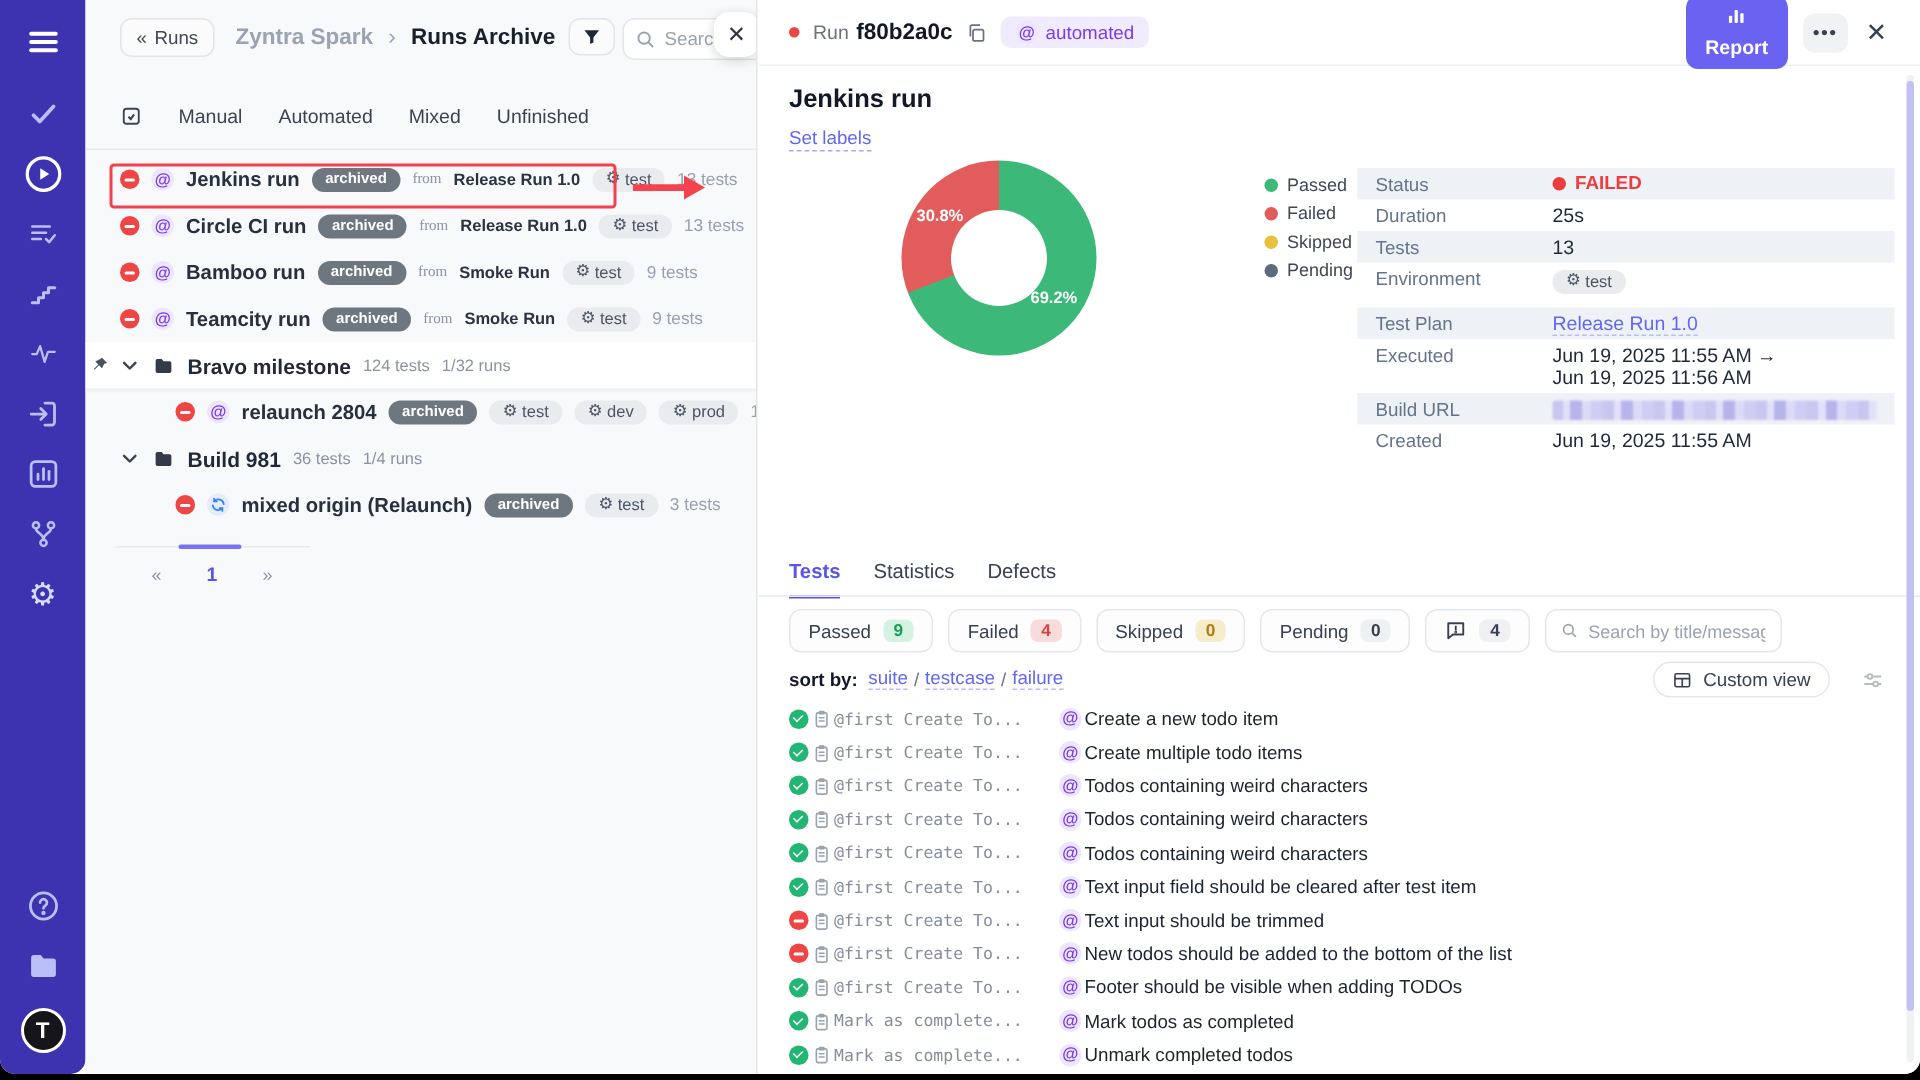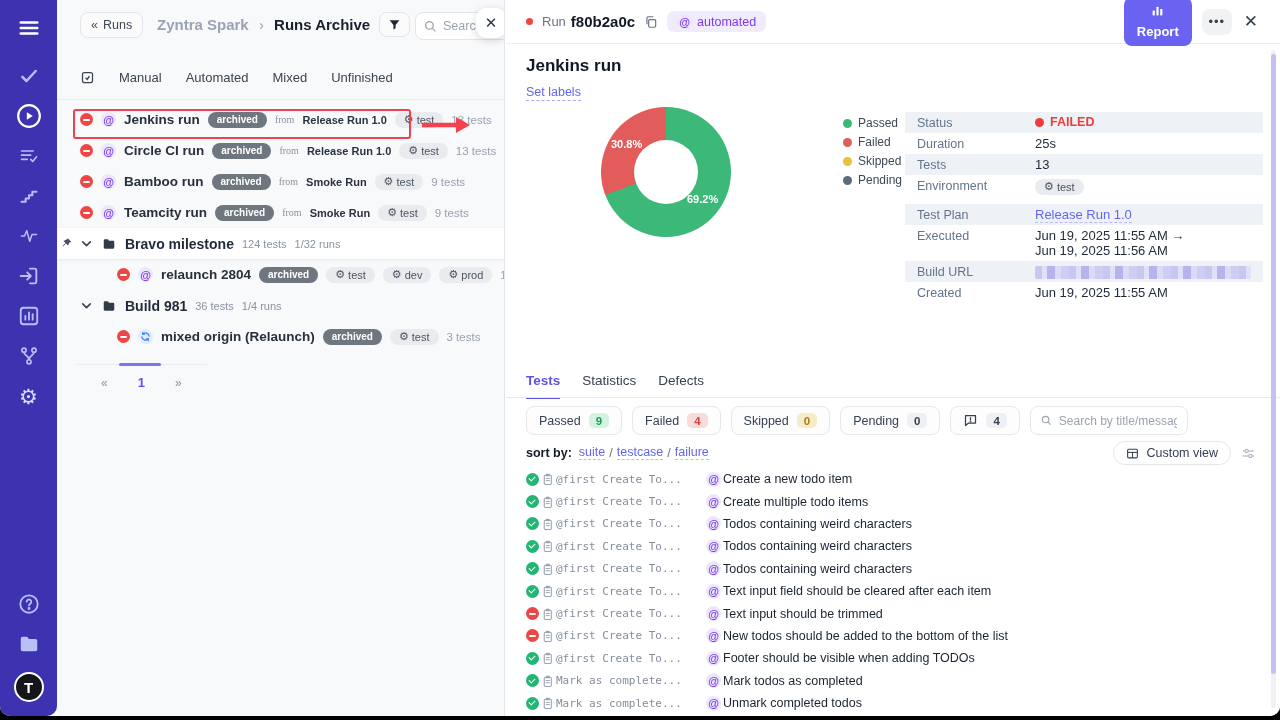--- a/index.html
+++ b/index.html
@@ -116,21 +116,21 @@
   .f-cnt.yellow { background:#f7ecc9; color:#b07a13; }
   .f-cnt.gray { background:#eef0f3; color:#374151; }
   #tests-search { display:flex; align-items:center; gap:7px; border:1px solid #e4e7ec; border-radius:8px; background:#fff; height:29px; padding:0 10px; width:158px; }
   #tests-search input { border:none; outline:none; font-size:12px; width:118px; color:#374151; background:transparent; }
   #tests-search input::placeholder { color:#9ca3af; }
 
   #sort-row { position:absolute; left:20px; top:445px; font-size:12.5px; color:#111827; display:flex; gap:4px; align-items:center; }
   #sort-prefix { font-weight:700; margin-right:3px; }
   .sort-link { color:#6366f1; border-bottom:1px dashed #b9bbf6; cursor:pointer; }
   .sort-sep { color:#6b7280; }
-  #view-row { position:absolute; right:24px; top:441px; display:flex; align-items:center; gap:10px; }
+  #view-row { position:absolute; right:24px; top:441px; display:flex; align-items:center; gap:21px; }
   #custom-view { display:flex; align-items:center; gap:7px; border:1px solid #e4e7ec; background:#fff; border-radius:14px; padding:4px 12px; font-size:12.5px; color:#374151; cursor:pointer; }
   #sliders-icon { color:#b3bac4; cursor:pointer; display:flex; }
 
   #tests-list { position:absolute; left:20px; top:468px; width:720px; }
   .t-row { height:22.4px; display:flex; align-items:center; gap:2px; white-space:nowrap; }
   .t-st { width:13px; height:13px; border-radius:50%; flex:none; position:relative; }
   .t-st.passed { background:#22b573; }
   .t-st.passed::after { content:""; position:absolute; left:3.2px; top:3.5px; width:5px; height:3px; border-left:1.8px solid #fff; border-bottom:1.8px solid #fff; transform:rotate(-45deg); }
   .t-st.failed { background:#ee4545; }
   .t-st.failed::after { content:""; position:absolute; left:3px; top:5.5px; width:7px; height:2px; background:#fff; border-radius:1px; }
@@ -623,21 +623,21 @@
           <span class="t-clip">
             <svg width="13" height="14" viewBox="0 0 24 24" fill="none" stroke="currentColor" stroke-width="2" stroke-linecap="round" stroke-linejoin="round">
               <rect x="6" y="5" width="13" height="17" rx="2"></rect>
               <rect x="9" y="2.5" width="7" height="4.5" rx="1" fill="currentColor" stroke="none"></rect>
               <line x1="9.5" y1="11" x2="15.5" y2="11" stroke-width="1.8"></line>
               <line x1="9.5" y1="15" x2="15.5" y2="15" stroke-width="1.8"></line>
             </svg>
           </span>
           <span class="t-suite">@first Create To...</span>
           <span class="at-icon">@</span>
-          <span class="t-title">Text input field should be cleared after each item</span>
+          <span class="t-title">Text input field should be cleared after test item</span>
         </div>
         <div class="t-row">
           <span class="t-st failed"></span>
           <span class="t-clip">
             <svg width="13" height="14" viewBox="0 0 24 24" fill="none" stroke="currentColor" stroke-width="2" stroke-linecap="round" stroke-linejoin="round">
               <rect x="6" y="5" width="13" height="17" rx="2"></rect>
               <rect x="9" y="2.5" width="7" height="4.5" rx="1" fill="currentColor" stroke="none"></rect>
               <line x1="9.5" y1="11" x2="15.5" y2="11" stroke-width="1.8"></line>
               <line x1="9.5" y1="15" x2="15.5" y2="15" stroke-width="1.8"></line>
             </svg>

